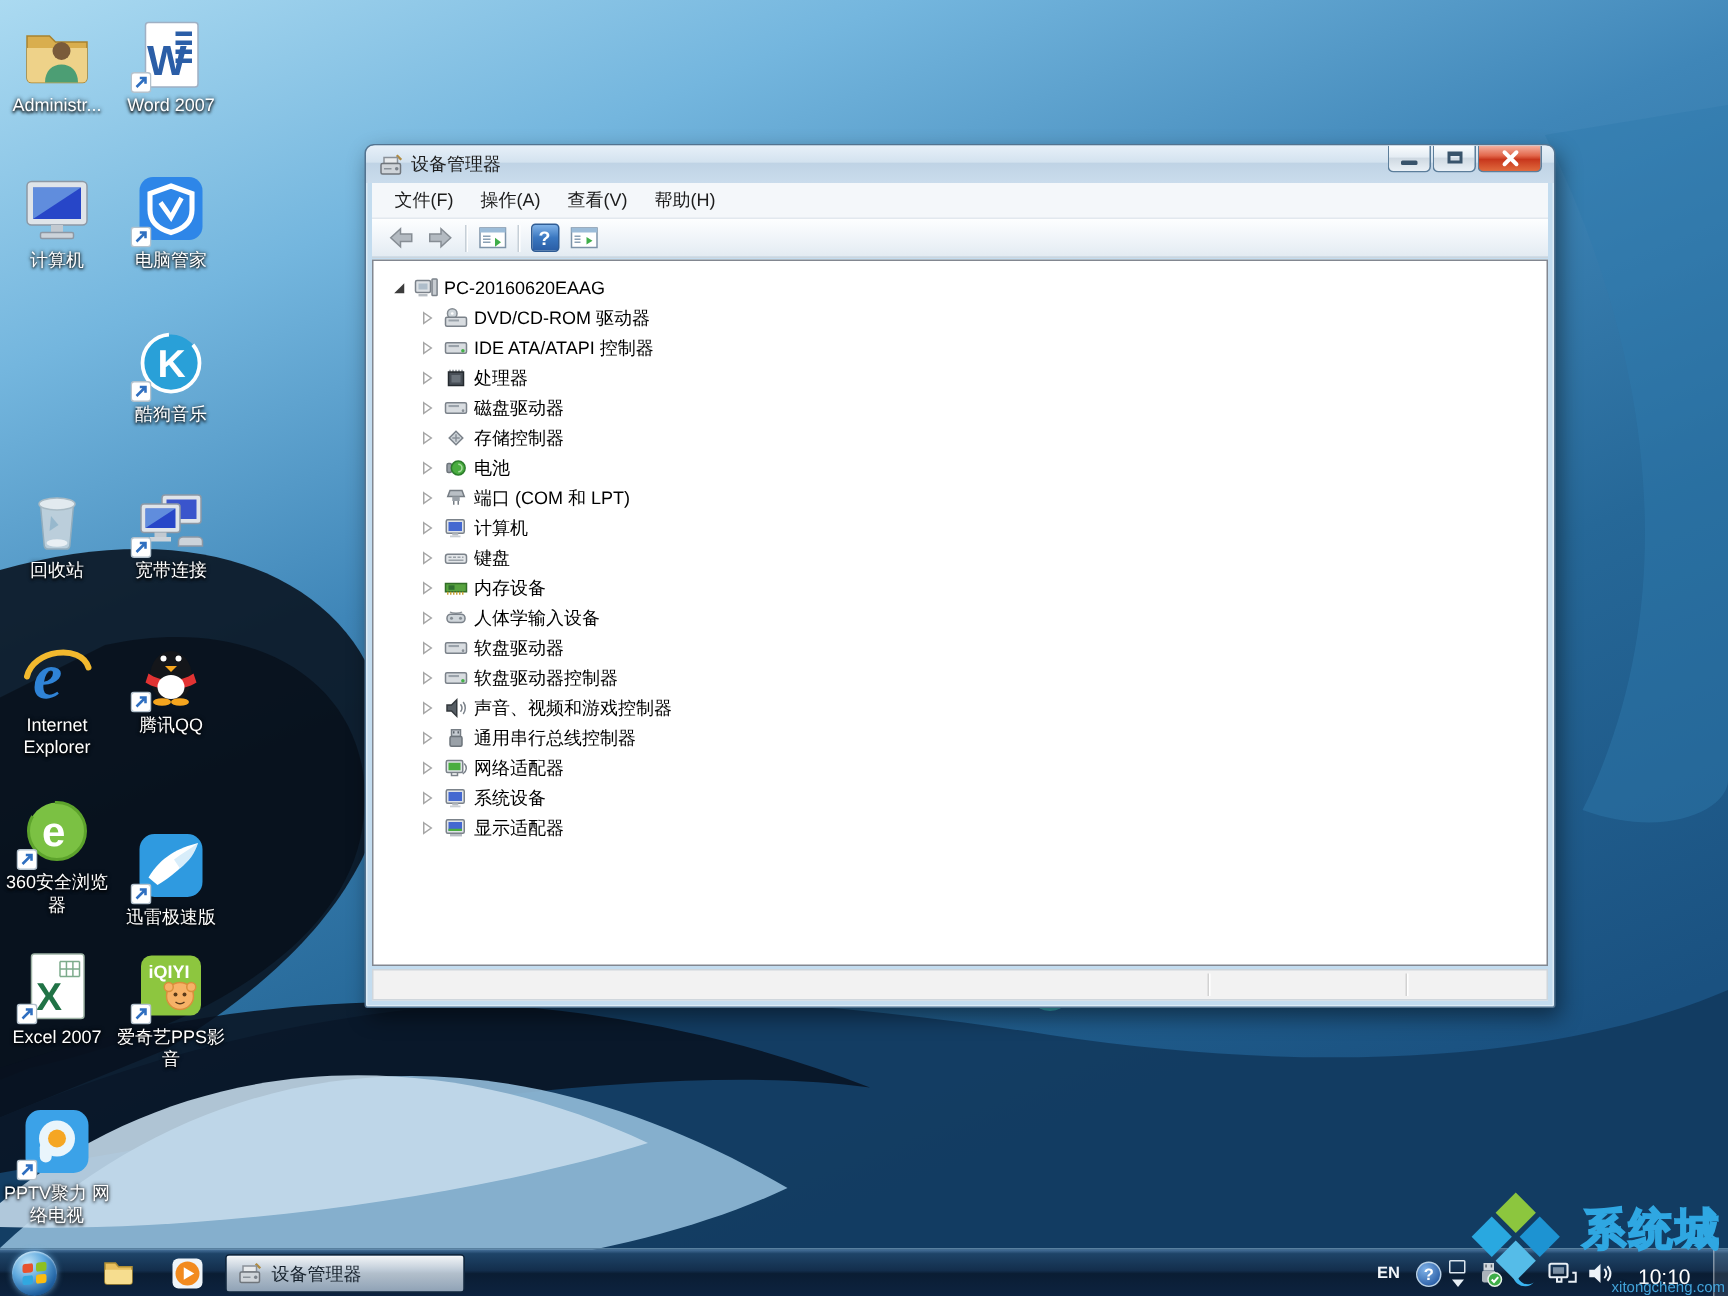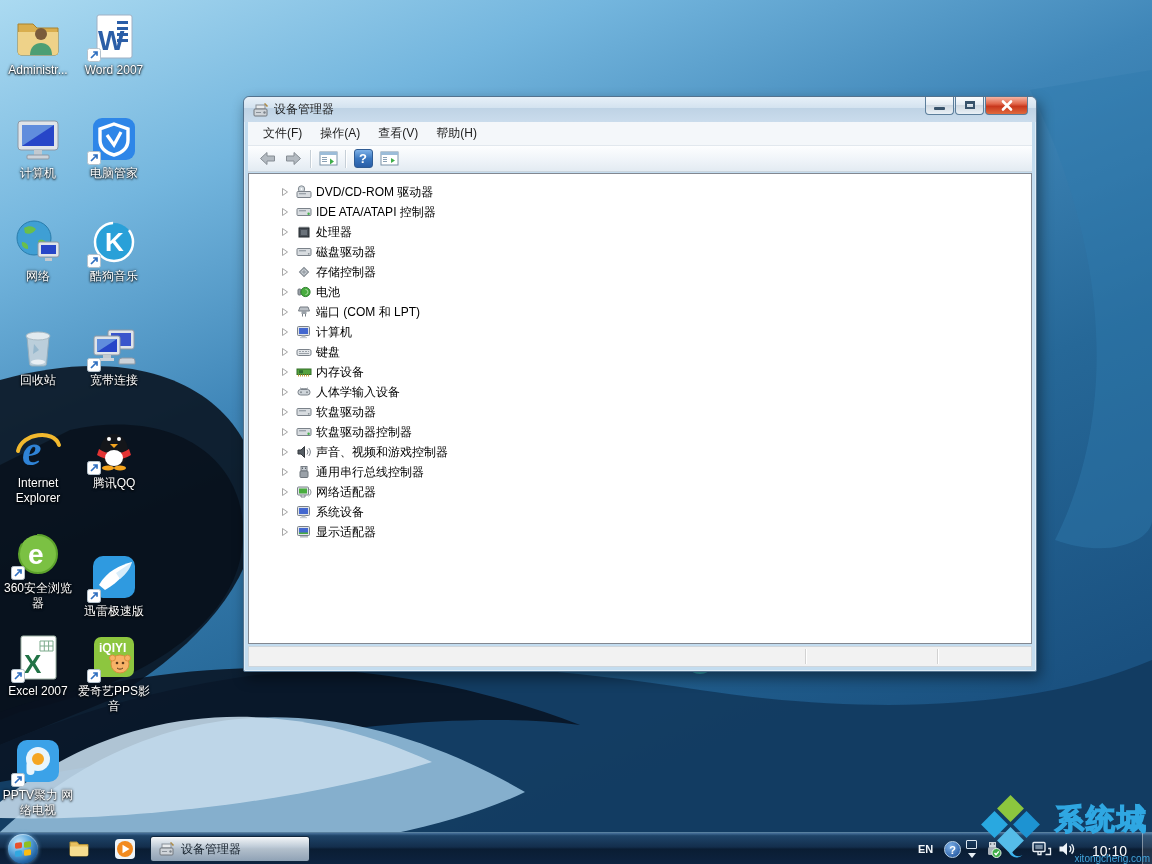--- a/index.html
+++ b/index.html
@@ -267,30 +267,20 @@
     <div class="img"><svg width="48" height="48" viewBox="0 0 48 48">
       <rect x="3" y="3" width="42" height="42" rx="9" fill="#2e86e8"></rect>
       <path d="M24 9 L38 14 V25 c0 9 -7 13 -14 15 C17 38 10 34 10 25 V14 Z" fill="none" stroke="#fff" stroke-width="3.4"></path>
       <path d="M17 20 L24 30 L31 17" fill="none" stroke="#fff" stroke-width="3.2"></path>
     </svg><svg class="badge" width="14" height="14">
           <use href="#s-badge"></use>
         </svg></div>
     <div class="dlabel">电脑管家</div>
   </div>
 
-  <div class="dicon" style="left:1px;top:218px">
-    <div class="img"><svg width="48" height="48" viewBox="0 0 48 48">
-      <circle cx="20" cy="20" r="17" fill="#3f9fd4" stroke="#2a7cab"></circle>
-      <path d="M10 10 c5 -3 9 -2 12 1 c-2 4 -7 6 -11 4 Z M25 22 c5 -1 8 2 8 6 c-4 2 -8 0 -9 -4 Z M8 24 c4 0 7 3 6 7 c-4 0 -7 -3 -6 -7 Z" fill="#6abf4b"></path>
-      <rect x="24" y="24" width="21" height="15" rx="2" fill="#dfe4e9" stroke="#8d98a5"></rect>
-      <rect x="27" y="27" width="15" height="9" fill="#2746c8"></rect>
-          <rect x="31" y="40" width="7" height="3" fill="#c2c9d0"></rect>
-    </svg></div>
-    <div class="dlabel">网络</div>
-  </div>
 
   <div class="dicon" style="left:77px;top:218px">
     <div class="img"><svg width="48" height="48" viewBox="0 0 48 48">
       <circle cx="24" cy="24" r="19" fill="#29a0d8"></circle>
           <circle cx="24" cy="24" r="19" fill="none" stroke="#fff" stroke-width="2.5" stroke-dasharray="88 18"></circle>
       <text x="15" y="33" font-size="26" font-weight="bold" fill="#fff" font-family="Liberation Sans,sans-serif">K</text>
     </svg><svg class="badge" width="14" height="14">
           <use href="#s-badge"></use>
         </svg></div>
     <div class="dlabel">酷狗音乐</div>
@@ -465,20 +455,31 @@
         <svg width="19" height="15" viewBox="0 0 19 15">
           <rect x="1" y="1" width="17" height="13" fill="#fff" stroke="#7d93a8"></rect>
             <rect x="1" y="1" width="17" height="3" fill="#9cbcd8"></rect>
           <path d="M3 6.5 h4 M3 8.5 h4 M3 10.5 h4" stroke="#8aa0b4"></path>
             <path d="M11 7 l4 2.5 l-4 2.5 Z" fill="#3fae49"></path>
         </svg>
       </div>
     </div>
 
     <div class="treearea">
+      <div class="trow root">
+        <span class="tw">
+            <svg width="10" height="10">
+              <use href="#s-exp"></use>
+            </svg>
+          </span>
+        <svg class="tic" width="16" height="14" viewBox="0 0 16 14">
+            <use href="#s-pc"></use>
+          </svg>
+        <span class="tl">PC-20160620EAAG</span>
+      </div>
       <div class="trow">
           <span class="tw">
             <svg width="8" height="10">
               <use href="#s-col"></use>
             </svg>
           </span>
           <svg class="tic" width="16" height="14" viewBox="0 0 16 14">
             <use href="#s-drivedisc"></use>
           </svg>
           <span class="tl">DVD/CD-ROM 驱动器</span>

